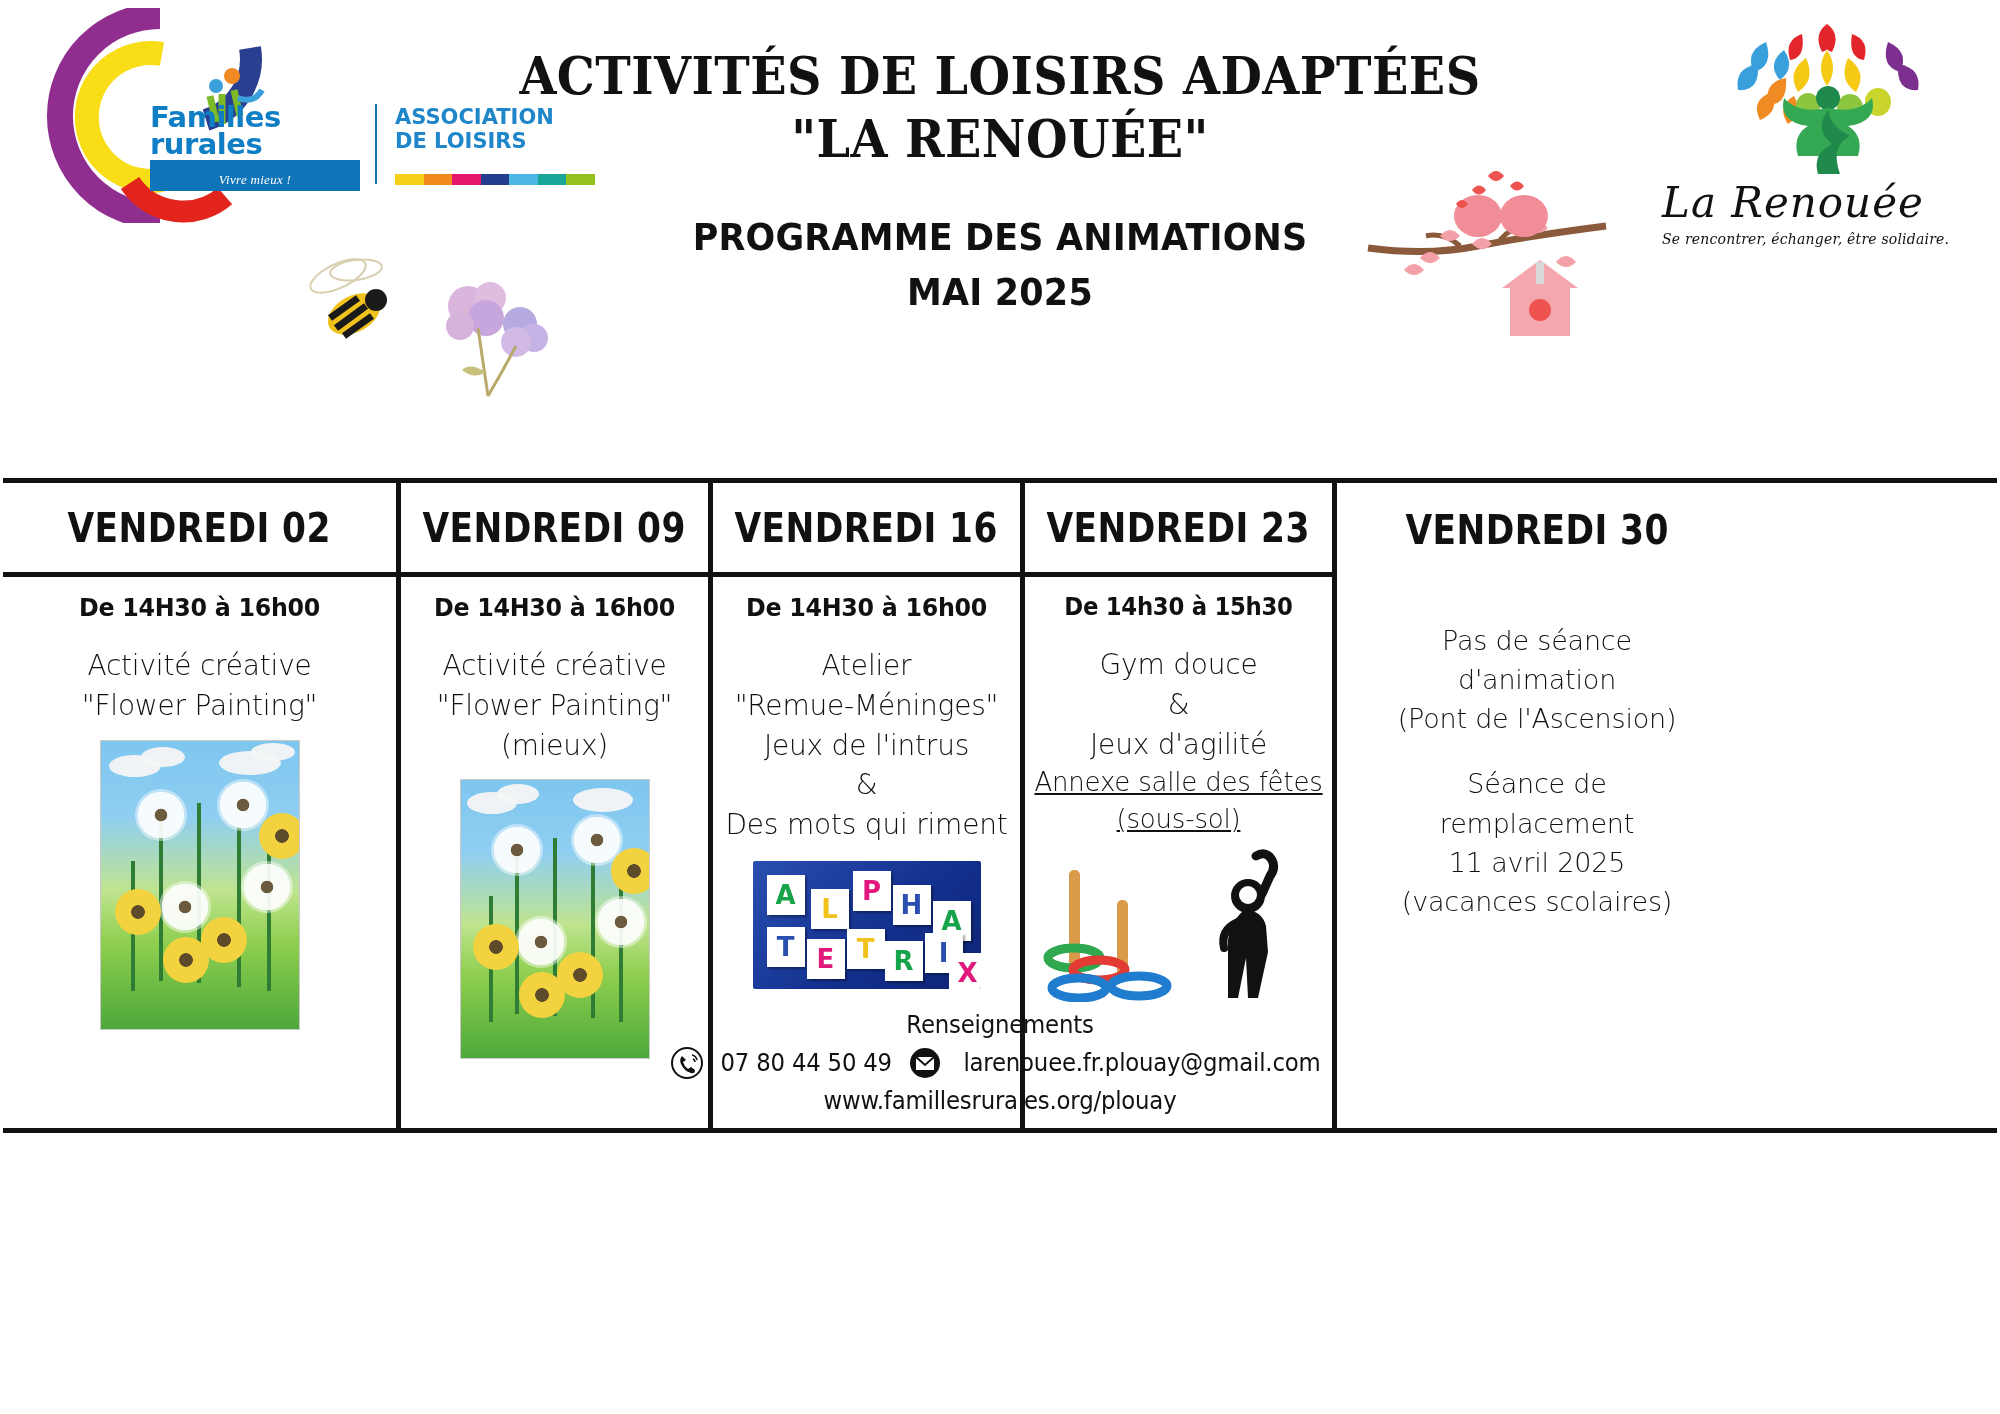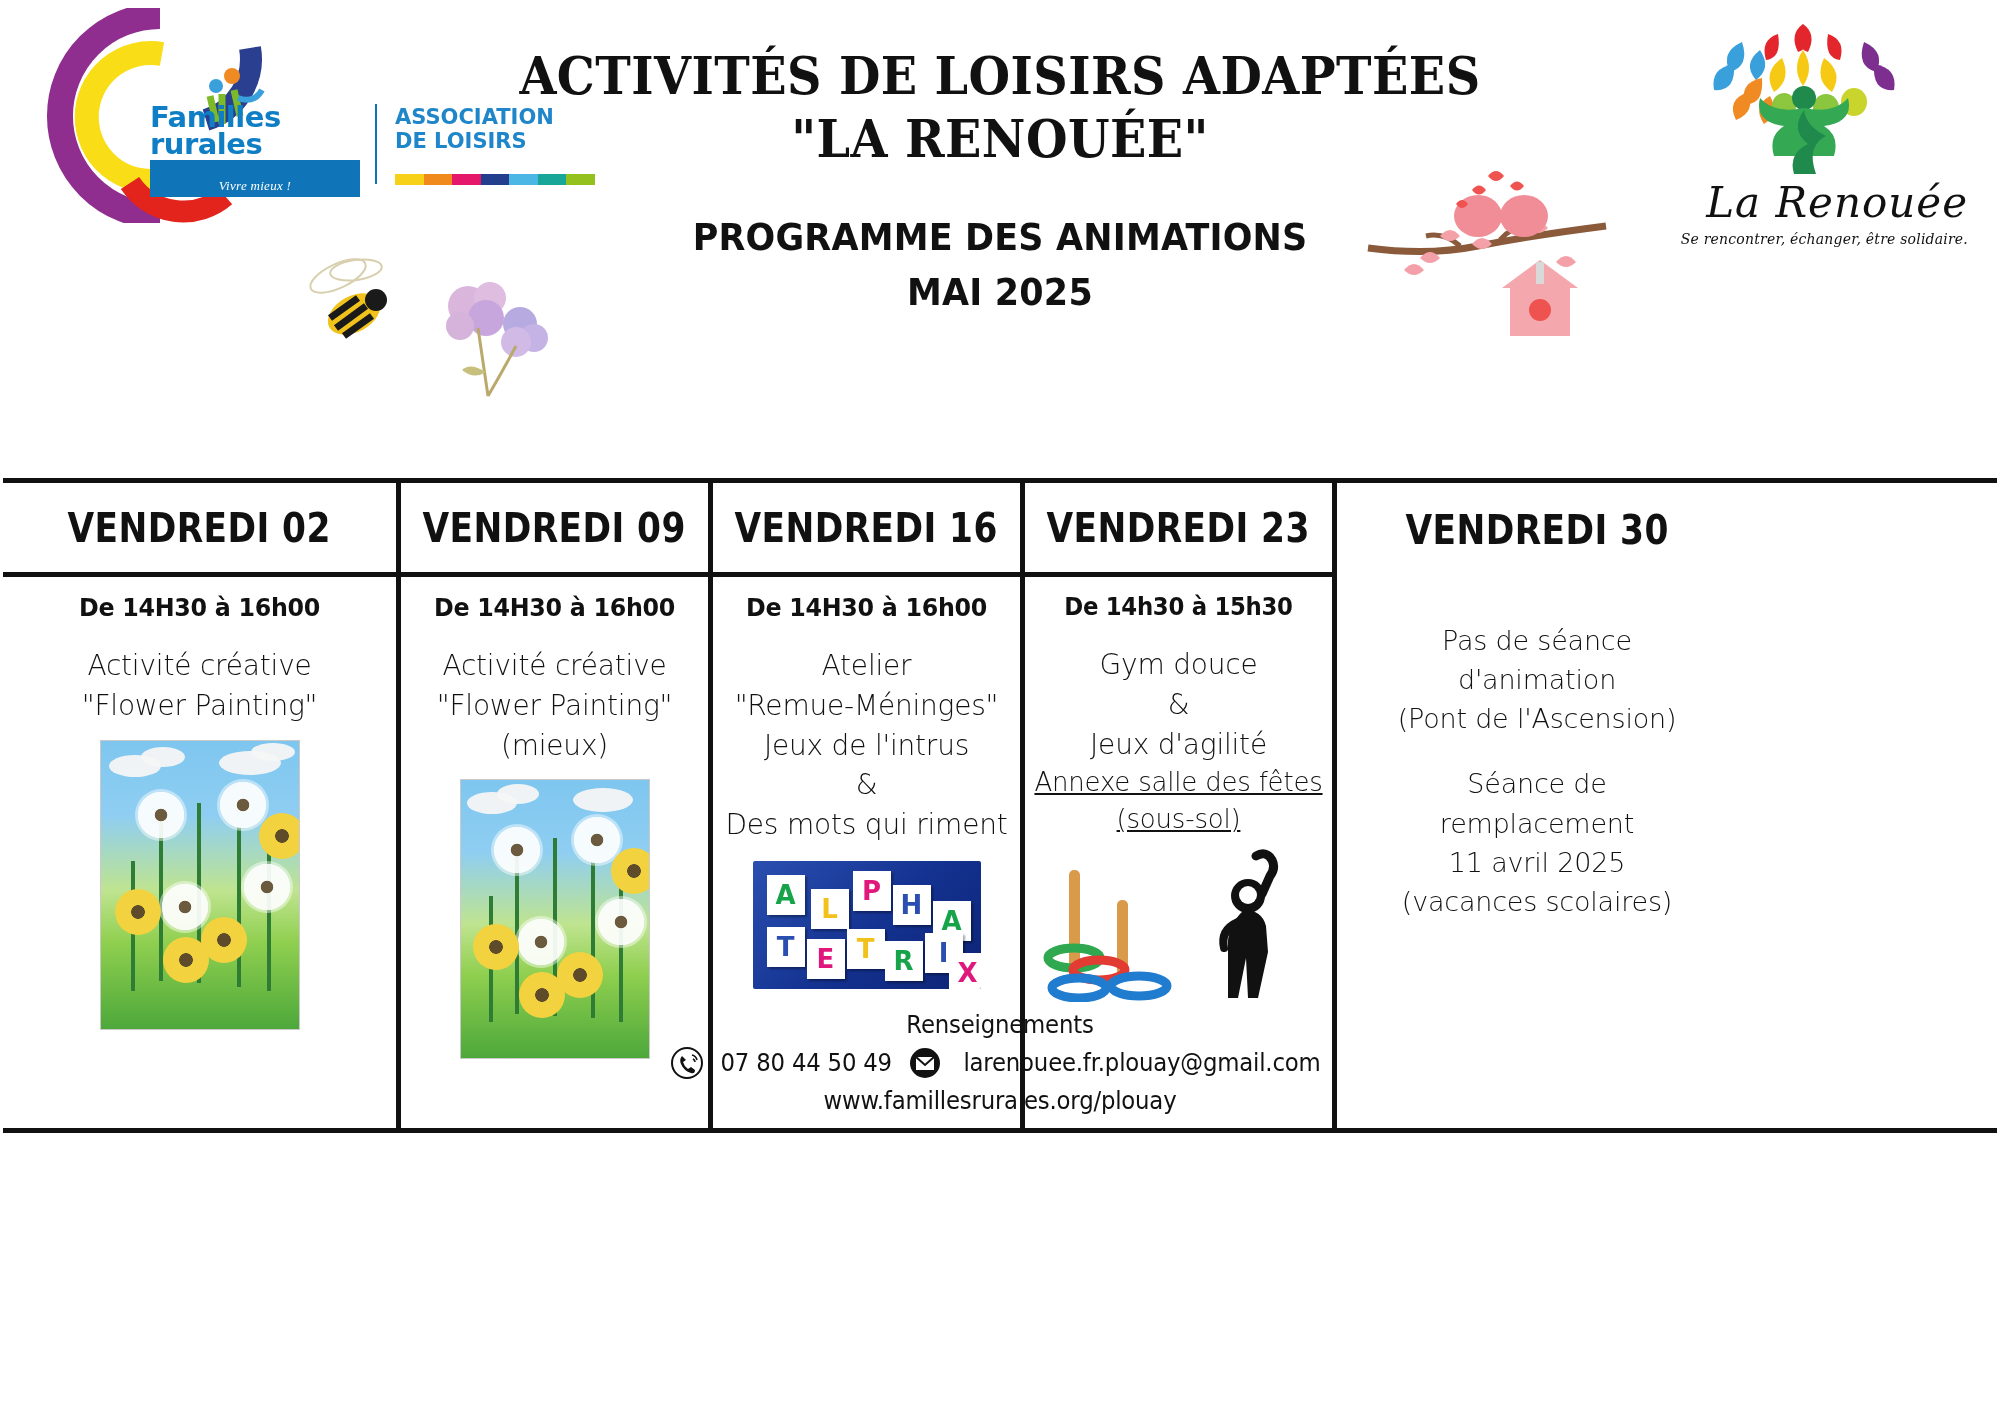--- a/index.html
+++ b/index.html
@@ -14,41 +14,41 @@
 
   
   .header { position:relative; height:478px; }
 
   .fr-logo { position:absolute; left:10px; top:8px; width:460px; height:210px; }
   .fr-wordmark { position:absolute; left:140px; top:96px; width:210px; }
   .fr-fam { font-family:"DejaVu Sans", sans-serif; font-weight:bold; font-size:29px;
             color:#0f7ec4; line-height:0.92; letter-spacing:-0.5px; }
   .fr-bar { margin-top:3px; background:#1075b8; color:#fff; font-style:italic;
             font-family:"Liberation Serif", serif; font-size:13px; text-align:center;
-            padding:18px 0 3px; letter-spacing:0.3px; }
+            padding:12px 0 3px; letter-spacing:0.3px; }
   .fr-div { position:absolute; left:365px; top:96px; width:2px; height:80px; background:#1075b8; }
   .fr-assoc { position:absolute; left:385px; top:98px; font-family:"DejaVu Sans", sans-serif;
               font-weight:bold; font-size:21px; color:#1f86c9; line-height:1.12; }
   .fr-stripe { position:absolute; left:385px; top:166px; height:11px; width:200px; display:flex; }
   .fr-stripe i { flex:1; display:block; }
 
   .title-block { position:absolute; left:0; right:0; top:44px; text-align:center; }
   .title-main {
     font-family:"DejaVu Serif", serif; font-weight:bold; font-size:53px;
     letter-spacing:0.5px; line-height:1.18; color:#111;
     transform:scaleX(0.9); transform-origin:center;
   }
   .subtitle {
     margin-top:44px;
     font-family:"DejaVu Sans", sans-serif; font-weight:bold; font-size:38px;
     line-height:1.3; letter-spacing:0.2px;
     transform:scaleX(0.92); transform-origin:center;
   }
 
-  .ren-logo { position:absolute; right:32px; top:6px; width:330px; text-align:right; }
+  .ren-logo { position:absolute; right:8px; top:6px; width:330px; text-align:left; }
   .ren-name { font-family:"DejaVu Serif", serif; font-style:italic; font-size:42px;
               letter-spacing:1px; margin-top:2px; }
   .ren-tag { font-family:"DejaVu Serif", serif; font-style:italic; font-size:14px;
              letter-spacing:0.2px; margin-top:4px; }
 
   
   .grid {
     position:absolute; left:3px; top:478px; width:1994px; height:655px;
     border-top:5px solid #111; border-bottom:5px solid #111;
     display:flex;

